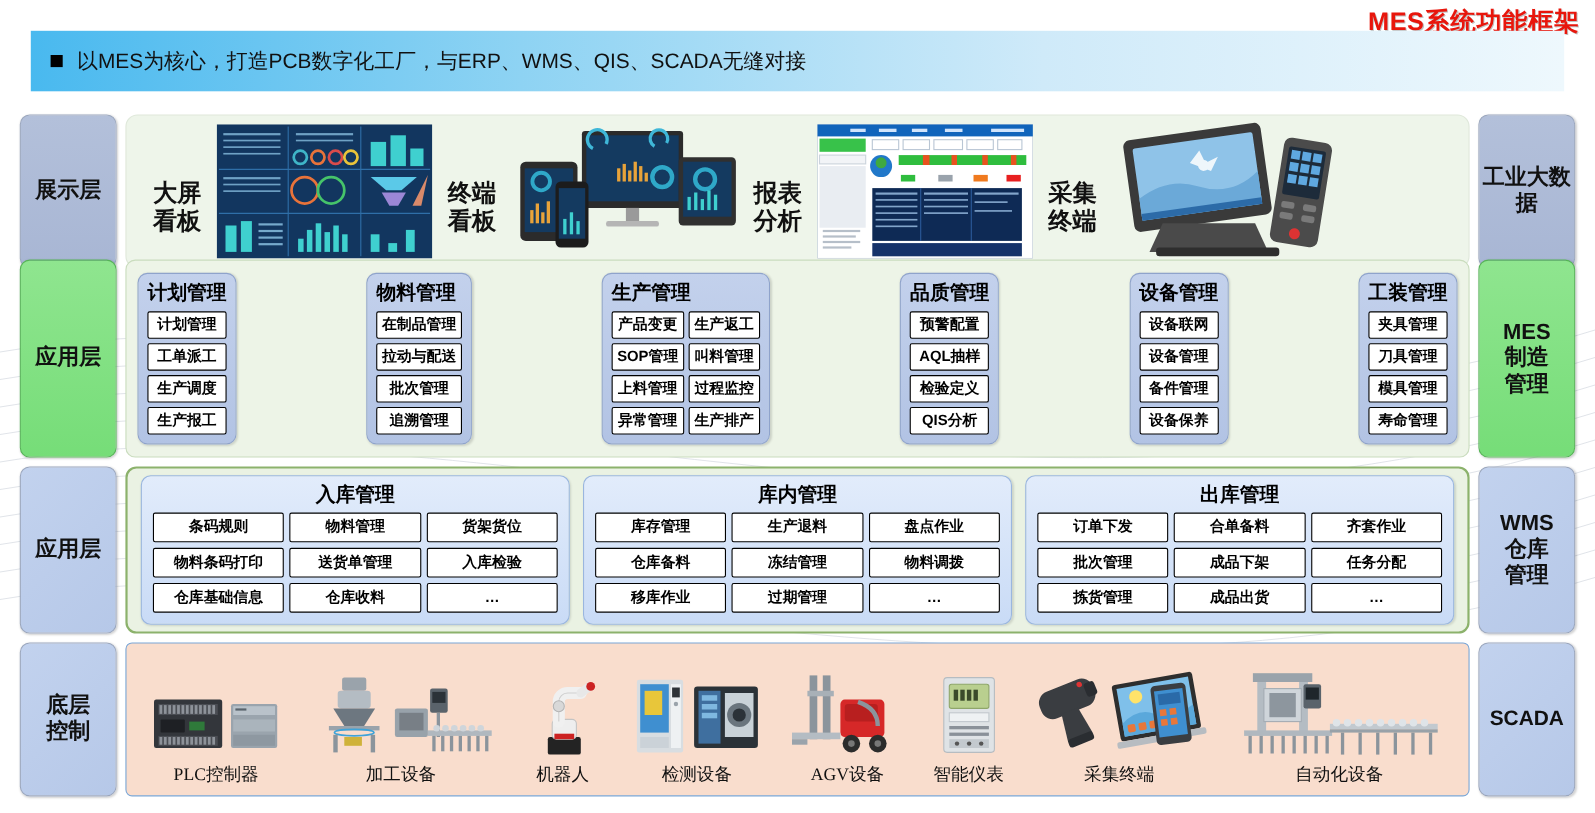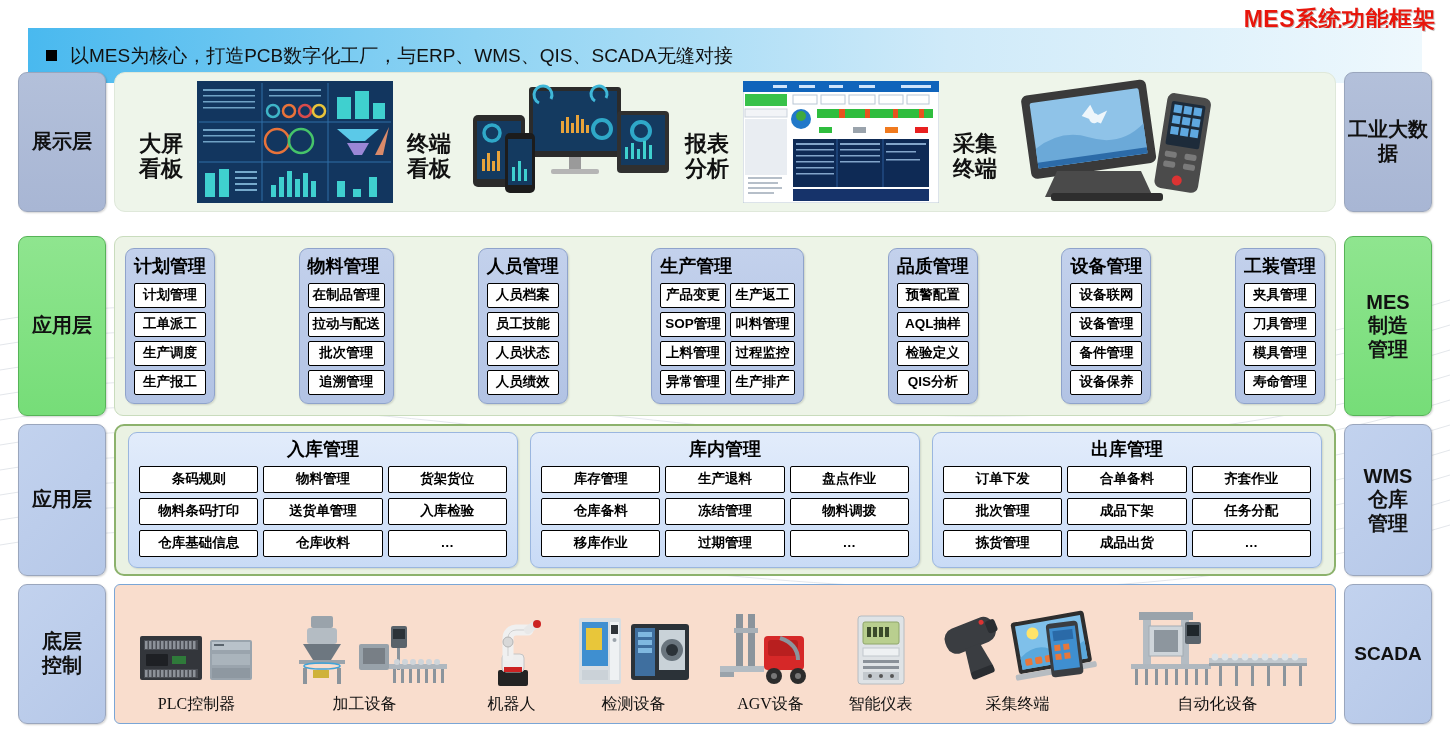--- a/index.html
+++ b/index.html
@@ -128,21 +128,21 @@
   </g>
 </svg>
 
 <div id="header-title">MES系统功能框架</div>
 
 <div id="headline-banner">
   <span class="bullet"></span>
   <span class="text">以MES为核心，打造PCB数字化工厂，与ERP、WMS、QIS、SCADA无缝对接</span>
 </div>
 
-<div class="row" id="row-display" style="top:72px; height:140px;border-radius:31px;">
+<div class="row" id="row-display" style="top:104px; height:140px;border-radius:31px;">
   <div class="side-chip side-blue">
     <span>展示层</span>
   </div>
 
   <div class="band" id="display-band">
 
     <div class="disp-label">
       <div>大屏</div>
         <div>看板</div>
     </div>
@@ -395,29 +395,20 @@
           <div class="chip">生产报工</div>
         </div>
       </div>
       <div class="mod-card">
         <div class="mod-title">物料管理</div>
         <div class="mod-items" style="grid-template-columns: repeat(1, 1fr);">
           <div class="chip">在制品管理</div>
           <div class="chip">拉动与配送</div>
           <div class="chip">批次管理</div>
           <div class="chip">追溯管理</div>
-        </div>
-      </div>
-      <div class="mod-card">
-        <div class="mod-title">人员管理</div>
-        <div class="mod-items" style="grid-template-columns: repeat(1, 1fr);">
-          <div class="chip">人员档案</div>
-          <div class="chip">员工技能</div>
-          <div class="chip">人员状态</div>
-          <div class="chip">人员绩效</div>
         </div>
       </div>
       <div class="mod-card">
         <div class="mod-title">生产管理</div>
         <div class="mod-items" style="grid-template-columns: repeat(2, 1fr);">
           <div class="chip">产品变更</div>
           <div class="chip">生产返工</div>
           <div class="chip">SOP管理</div>
           <div class="chip">叫料管理</div>
           <div class="chip">上料管理</div>

